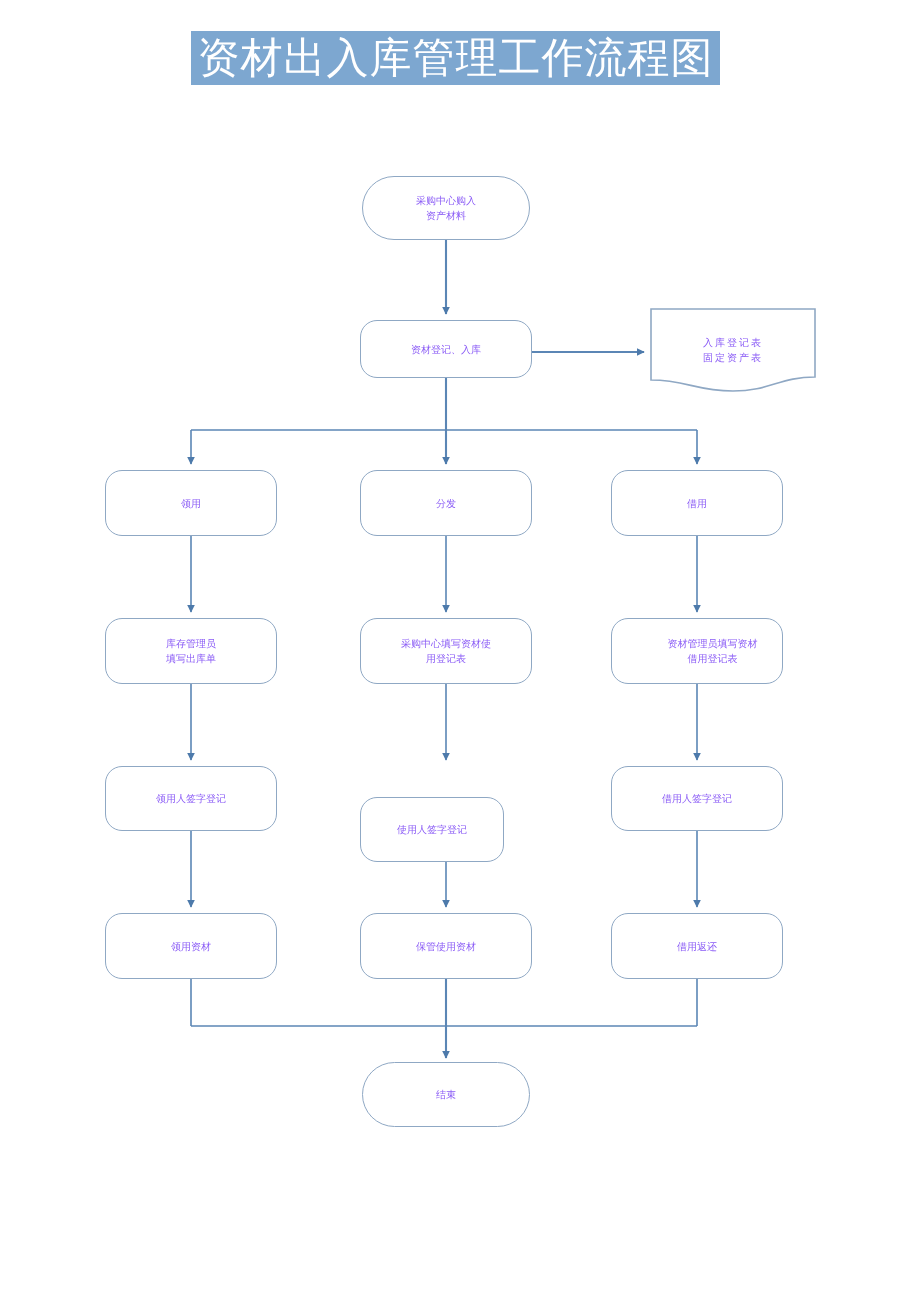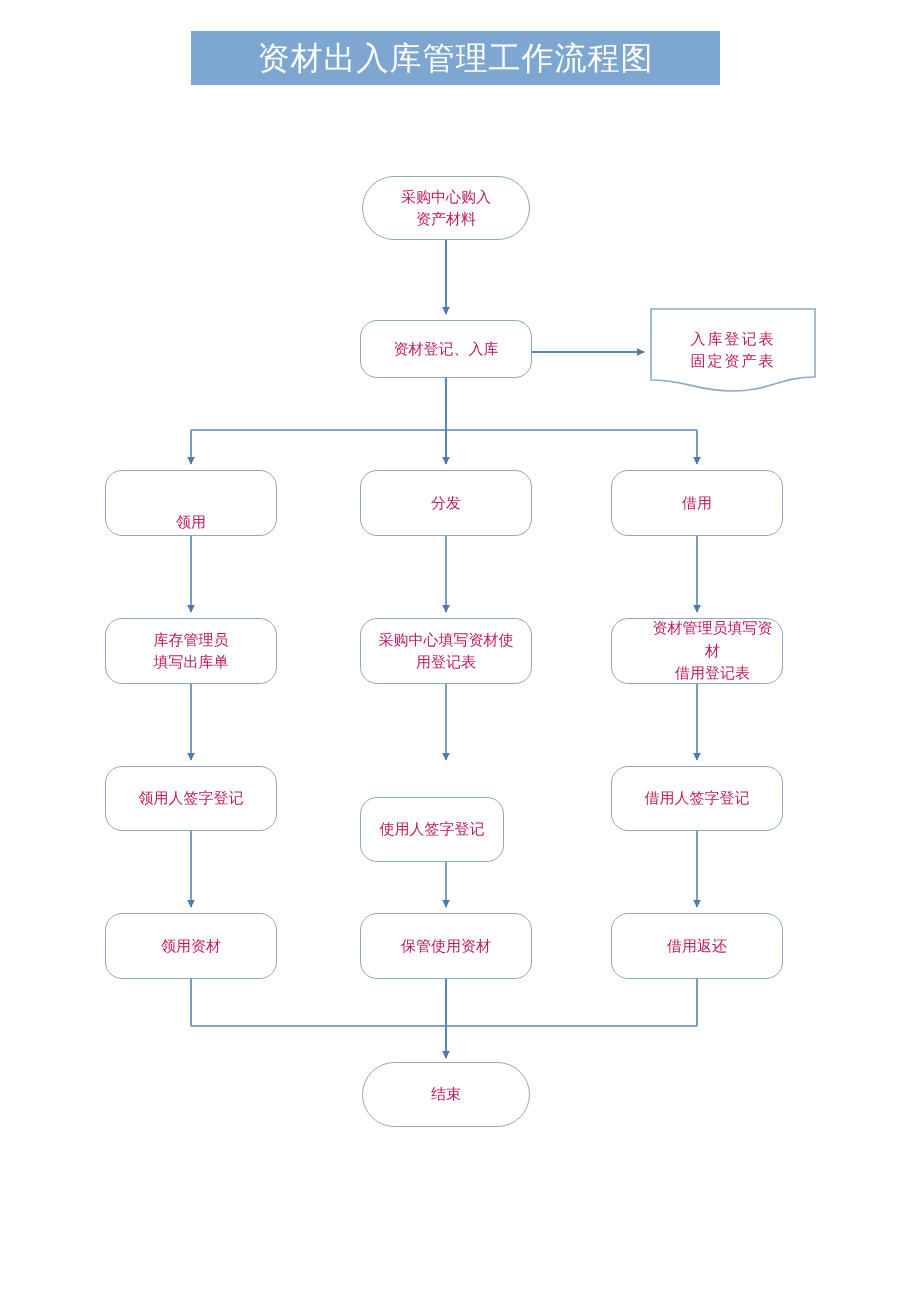--- a/index.html
+++ b/index.html
@@ -31,21 +31,21 @@
     top: 31px;
     width: 529px;
     height: 54px;
     background: #7da7d0;
     display: flex;
     align-items: center;
     justify-content: center;
   }
   #title-text {
     color: #ffffff;
-    font-size: 32px;
+    font-size: 42px;
     line-height: 1;
     letter-spacing: 1px;
     font-weight: 400;
     white-space: nowrap;
   }
 
   
   #connectors {
     position: absolute;
     left: 0;
@@ -58,22 +58,22 @@
   
   .node {
     position: absolute;
     box-sizing: border-box;
     background: #ffffff;
     border: 1.4px solid #8fa8c4;
     display: flex;
     align-items: center;
     justify-content: center;
     text-align: center;
-    color: #be185d;
-    font-size: 15px;
+    color: #8b5cf6;
+    font-size: 10px;
     line-height: 1.5;
     padding: 2px 8px;
   }
   .node.process { border-radius: 17px; }
   .node.terminator { border-radius: 999px; }
   .node.document {
     border: none;
     background: transparent;
     padding: 16px;
   }
@@ -152,21 +152,21 @@
   </div>
 
   <div class="node document" style="left:650px; top:308px; width:166px; height:84px;">
     <svg class="doc-svg" viewBox="0 0 166 84" preserveAspectRatio="none">
       <path d="M1,1 L165,1 L165,69 C130,69 120,83 83,83 C46,83 36,72 1,72 Z" fill="#ffffff" stroke="#8fa8c4" stroke-width="1.6"></path>
     </svg>
     <span class="node-label">入库登记表
 固定资产表</span>
   </div>
 
-  <div class="node process" style="left:105px; top:470px; width:172px; height:66px;align-items:flex-end;">
+  <div class="node process" style="left:105px; top:470px; width:172px; height:66px;">
     <span class="node-label">领用</span>
   </div>
   <div class="node process" style="left:360px; top:470px; width:172px; height:66px;">
     <span class="node-label">分发</span>
   </div>
   <div class="node process" style="left:611px; top:470px; width:172px; height:66px;">
     <span class="node-label">借用</span>
   </div>
 
   <div class="node process" style="left:105px; top:618px; width:172px; height:66px;">

